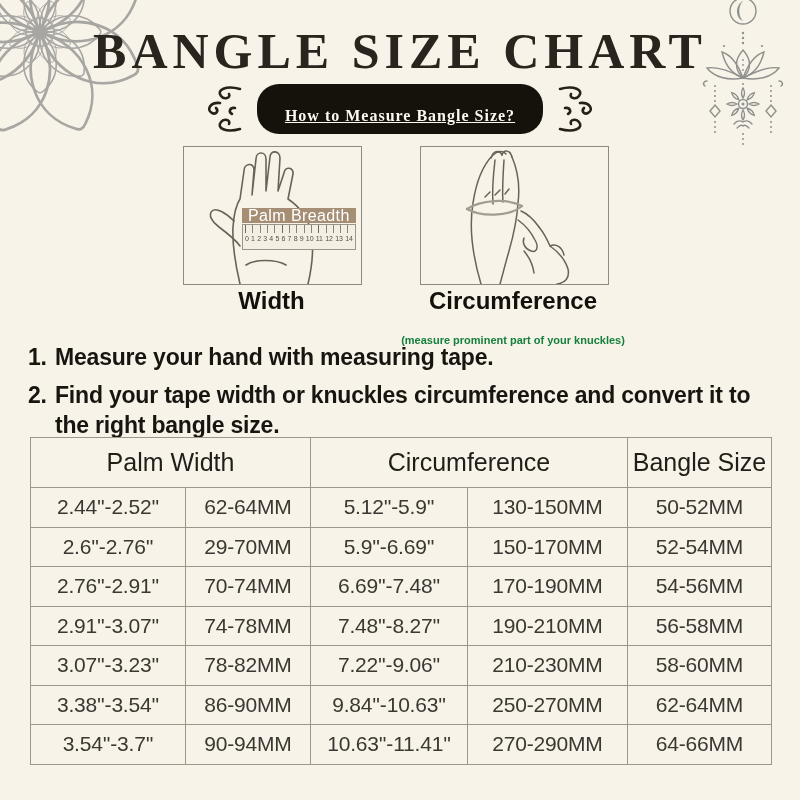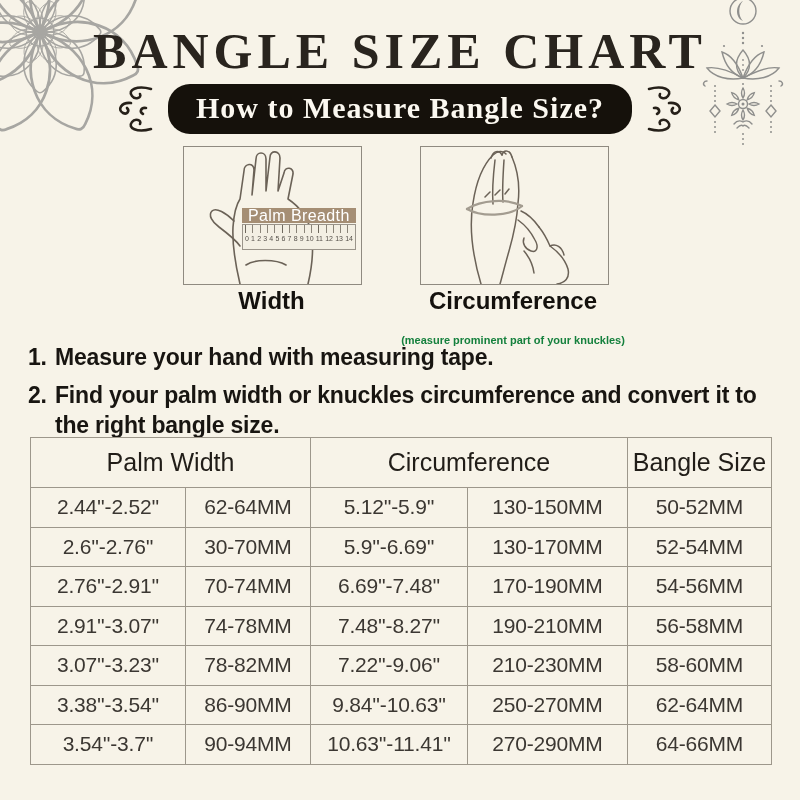--- a/index.html
+++ b/index.html
@@ -16,22 +16,22 @@
   .mandala{position:absolute;left:-58px;top:-62px;}
   .lotus{position:absolute;left:668px;top:0;}
 
   
   .title{position:absolute;left:0;top:22px;width:100%;margin:0;text-align:center;
          font-family:"Liberation Serif","DejaVu Serif",serif;font-weight:700;
          font-size:50px;letter-spacing:5px;color:var(--ink);}
   .badge-row{position:absolute;left:0;top:84px;width:100%;display:flex;
              justify-content:center;align-items:center;gap:13px;}
   .pill{background:var(--pill);color:var(--pill-text);border-radius:22px;
-        padding:7px 28px 9px;font-family:"Liberation Serif","DejaVu Serif",serif;
-        font-weight:700;font-size:30px;letter-spacing:1px;}
+        padding:23px 28px 9px;font-family:"Liberation Serif","DejaVu Serif",serif;
+        font-weight:700;font-size:16px;letter-spacing:1px;text-decoration:underline;}
 
   
   .figure-box{position:absolute;background:var(--bg);border:1px solid var(--box-border);}
   .box-width{left:183px;top:146px;width:177px;height:137px;}
   .box-circ{left:420px;top:146px;width:187px;height:137px;}
   .ruler-label{position:absolute;left:58px;top:61px;background:var(--ruler-tan);
                color:#fff;font-size:16px;line-height:15px;padding:0 6px;letter-spacing:.4px;}
   .ruler{position:absolute;left:58px;top:77px;width:114px;height:26px;
          background:#f3efe3;border:1px solid #9a948a;box-sizing:border-box;}
   .ruler-ticks{height:8px;margin:0 2px;
@@ -263,21 +263,21 @@
     </div>
   </div>
 
   <div class="instructions">
       <div class="inst">
         <span class="inst-num">1.</span>
         <span class="inst-text">Measure your hand with measuring tape.</span>
       </div>
       <div class="inst">
         <span class="inst-num">2.</span>
-        <span class="inst-text">Find your palm width or knuckles circumference and convert it to the right bangle size.</span>
+        <span class="inst-text">Find your tape width or knuckles circumference and convert it to the right bangle size.</span>
       </div>
     </div>
 
   <table class="size-table">
     <colgroup>
       <col style="width:155px">
         <col style="width:125px">
         <col style="width:157px">
       <col style="width:160px">
         <col style="width:144px">
@@ -292,23 +292,23 @@
     <tbody>
         <tr>
           <td>2.44''-2.52''</td>
           <td>62-64MM</td>
           <td>5.12''-5.9''</td>
           <td>130-150MM</td>
           <td>50-52MM</td>
         </tr>
         <tr>
           <td>2.6''-2.76''</td>
-          <td>30-70MM</td>
+          <td>29-70MM</td>
           <td>5.9''-6.69''</td>
-          <td>130-170MM</td>
+          <td>150-170MM</td>
           <td>52-54MM</td>
         </tr>
         <tr>
           <td>2.76''-2.91''</td>
           <td>70-74MM</td>
           <td>6.69''-7.48''</td>
           <td>170-190MM</td>
           <td>54-56MM</td>
         </tr>
         <tr>

